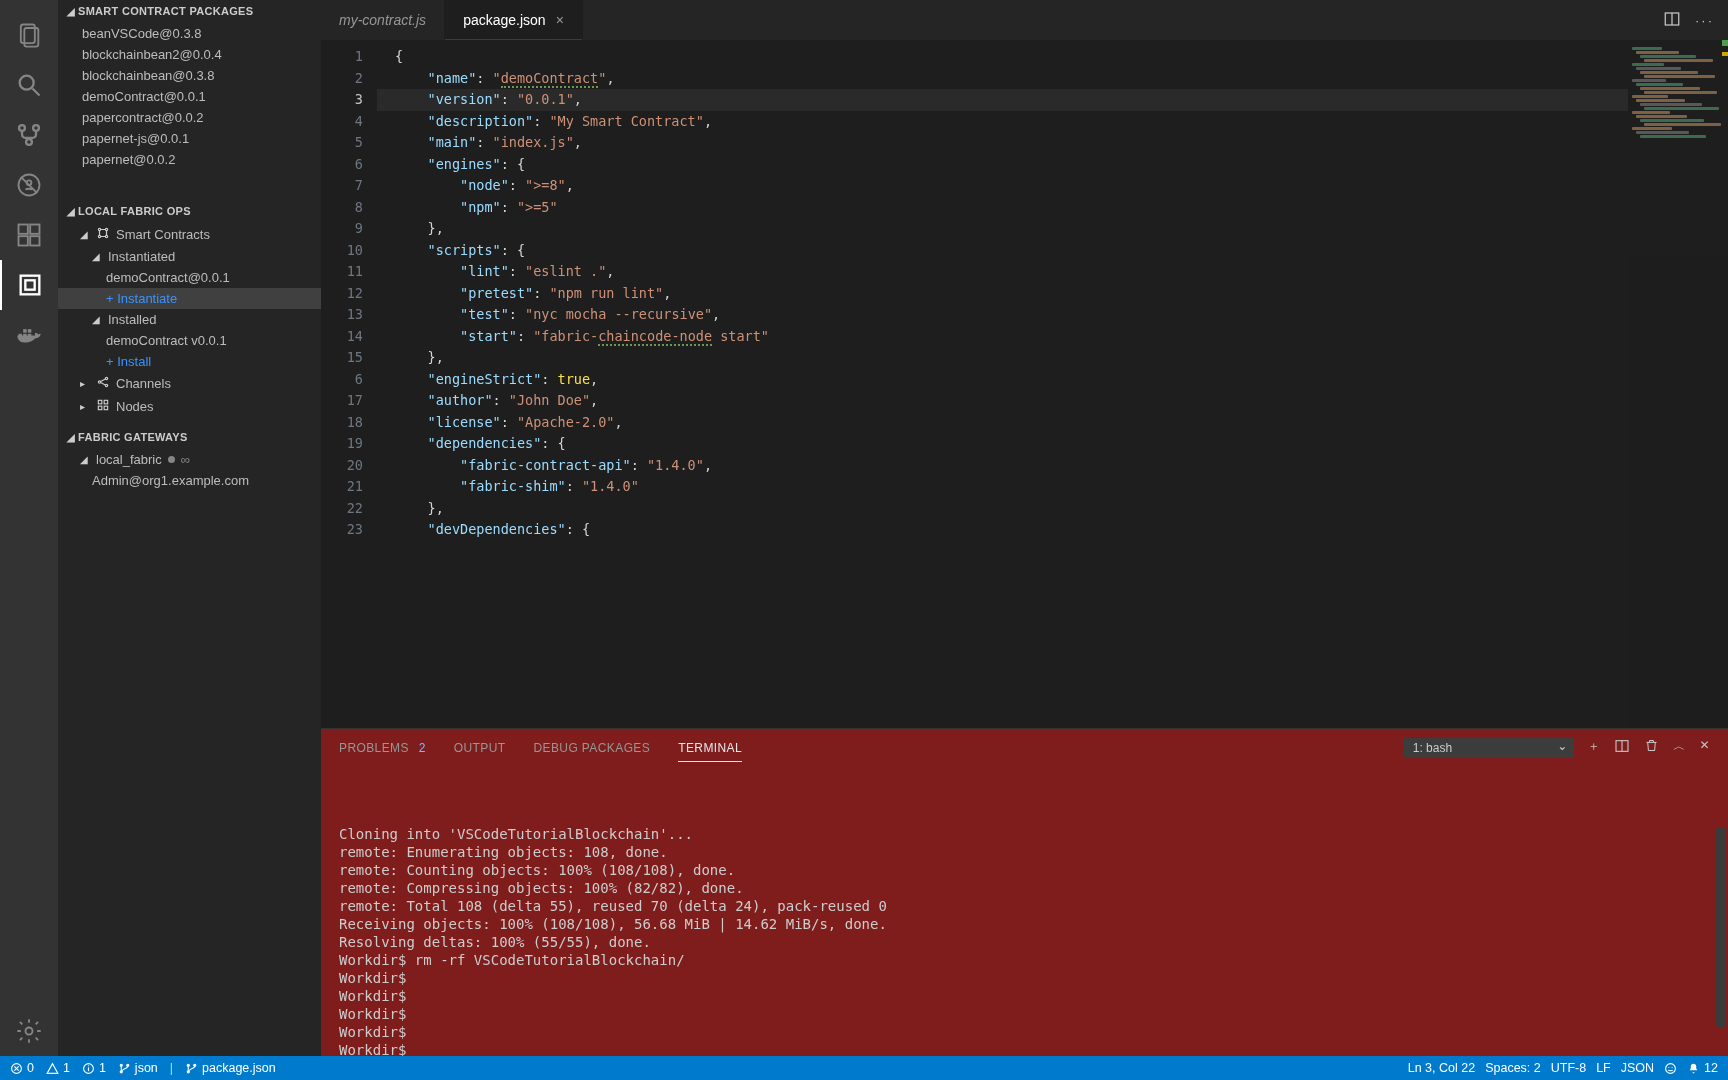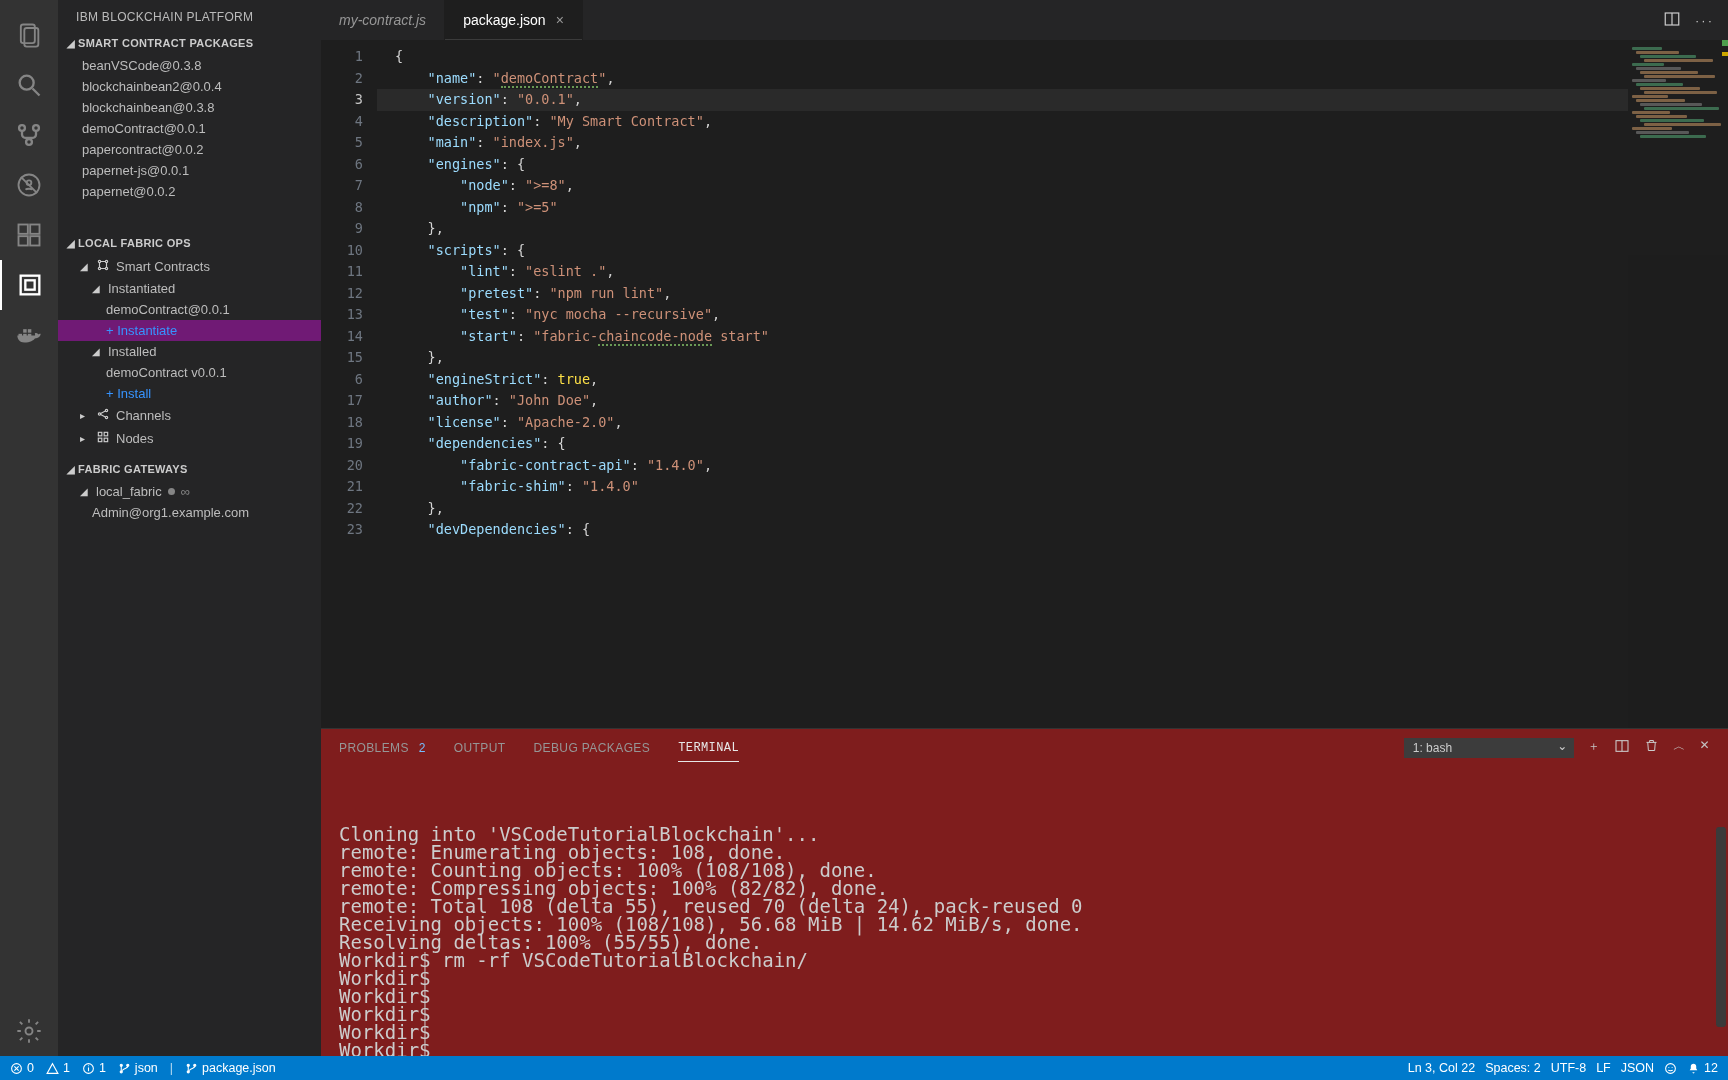--- a/index.html
+++ b/index.html
@@ -57,21 +57,21 @@
   .pkg-item, .tree-row {
     padding: 3px 8px 3px 24px;
     color: #bdbdbd;
     cursor: pointer;
     white-space: nowrap;
     display:flex; align-items:center; gap:6px;
   }
   .tree-row.depth1 { padding-left: 22px; }
   .tree-row.depth2 { padding-left: 34px; }
   .tree-row.depth3 { padding-left: 48px; }
-  .tree-row.selected { background: #701a75; }
+  .tree-row.selected { background: #404040; }
   .tree-row .chev { width:10px; font-size:10px; color:#cccccc;}
   .link-blue { color: #3794ff; }
   .sidebar-section { border-top: 1px solid rgba(255,255,255,0); }
   .dot { width:7px;height:7px;border-radius:50%; background:#858585; display:inline-block;}
   .infin { color:#858585; font-size:13px;}
 
   .editor-col { flex:1; display:flex; flex-direction:column; overflow:hidden; background:#1e1e1e; }
   .tabs {
     height: 40px;
     background: #252526;
@@ -152,34 +152,34 @@
   .panel-tabs {
     display:flex; align-items:center;
     padding: 0 18px;
     height:38px;
     gap: 28px;
     color:#969696;
     font-size:12px;
     letter-spacing:0.4px;
   }
   .panel-tabs .ptab { cursor:pointer; padding:6px 0; }
-  .panel-tabs .ptab.active { color:#e7e7e7; border-bottom:1px solid #e7e7e7;font-family:Liberation Mono, monospace; }
+  .panel-tabs .ptab.active { color:#e7e7e7; border-bottom:1px solid #e7e7e7; }
   .panel-tabs .badge { color:#75beff; margin-left:6px; font-size:12px;}
   .panel-right { margin-left:auto; display:flex; align-items:flex-start; gap:14px; color:#c5c5c5;}
   .panel-right select {
     background:#3c3c3c; color:#ccc; border:1px solid #3c3c3c;
     font-size:12px; padding:2px 24px 2px 8px; appearance:none; width:170px;
   }
   .panel-right .selwrap{position:relative;}
   .panel-right .selwrap::after{content:"⌄"; position:absolute; right:6px; top:1px; color:#ccc; pointer-events:none;}
   .panel-right .icon{cursor:pointer;}
   .terminal {
     flex:1;
     font-family: Menlo, Consolas, monospace;
-    font-size: 19px;
+    font-size: 14px;
     line-height: 18px;
     color:#cccccc;
     padding: 4px 18px 8px 18px;
     white-space: pre;
     overflow:hidden;
     position:relative;
   }
   .term-scrollbar{position:absolute; right:2px; top:60px; width:10px; height:200px; background:#3a3a3a; border-radius:3px;}
 
   .statusbar {
@@ -262,21 +262,20 @@
     <div class="activity-spacer"></div>
     <div class="activity-item">
       <svg viewBox="0 0 24 24" fill="none" stroke="currentColor" stroke-width="1.6">
           <circle cx="12" cy="12" r="3"></circle>
           <path d="M12 2v3M12 19v3M4.2 4.2l2.1 2.1M17.7 17.7l2.1 2.1M2 12h3M19 12h3M4.2 19.8l2.1-2.1M17.7 6.3l2.1-2.1"></path>
         </svg>
     </div>
   </div>
 
   <div class="sidebar">
-    <div class="sidebar-title">IBM BLOCKCHAIN PLATFORM</div>
 
     <div class="sidebar-section">
       <div class="panel-header">
         <span class="chev">◢</span>
         <span>SMART CONTRACT PACKAGES</span>
       </div>
       <div class="panel-body" id="pkg-list">
           <div class="pkg-item">beanVSCode@0.3.8</div>
           <div class="pkg-item">blockchainbean2@0.0.4</div>
           <div class="pkg-item">blockchainbean@0.3.8</div>

